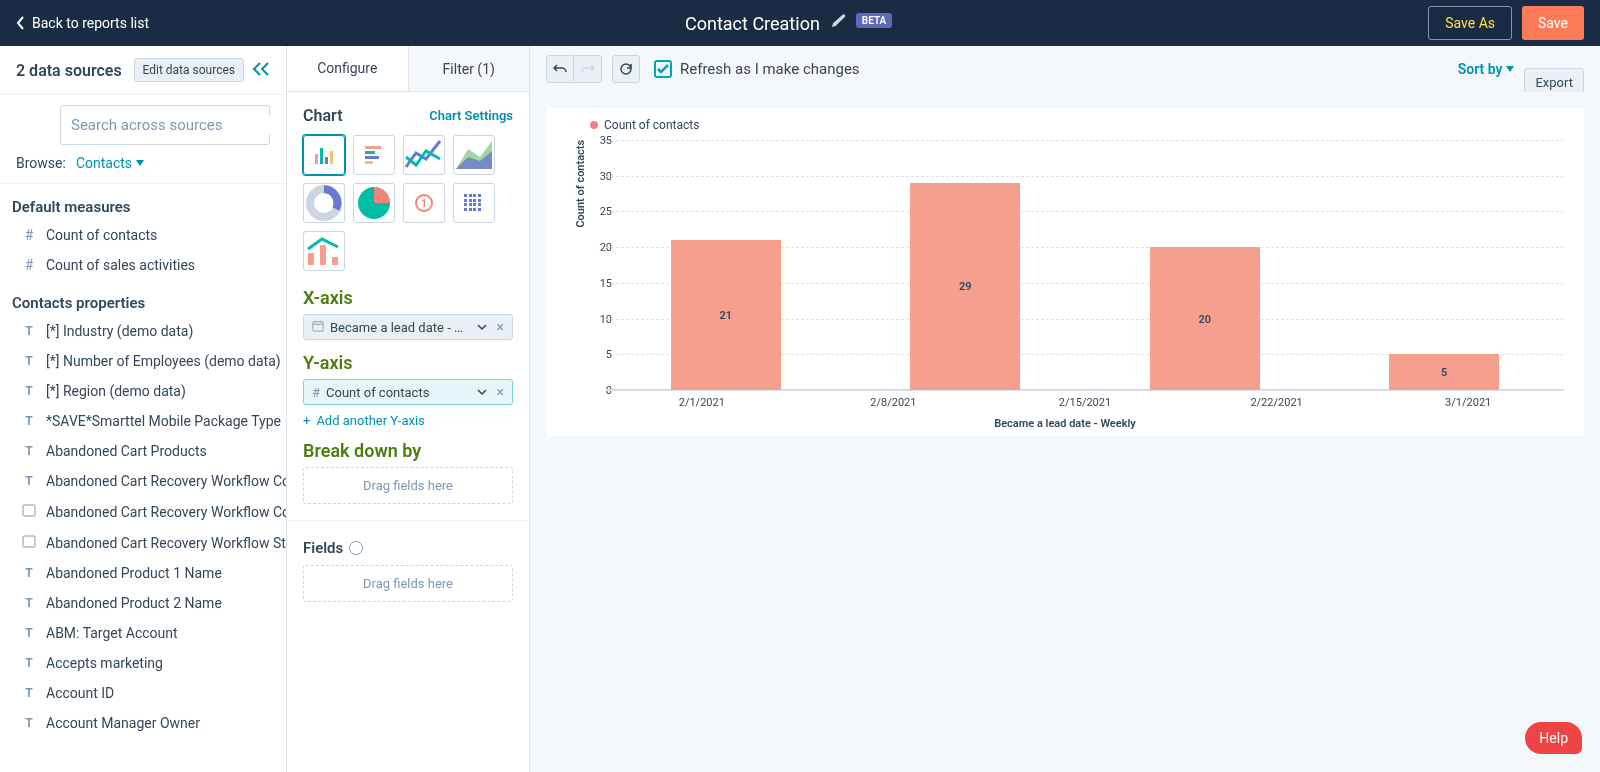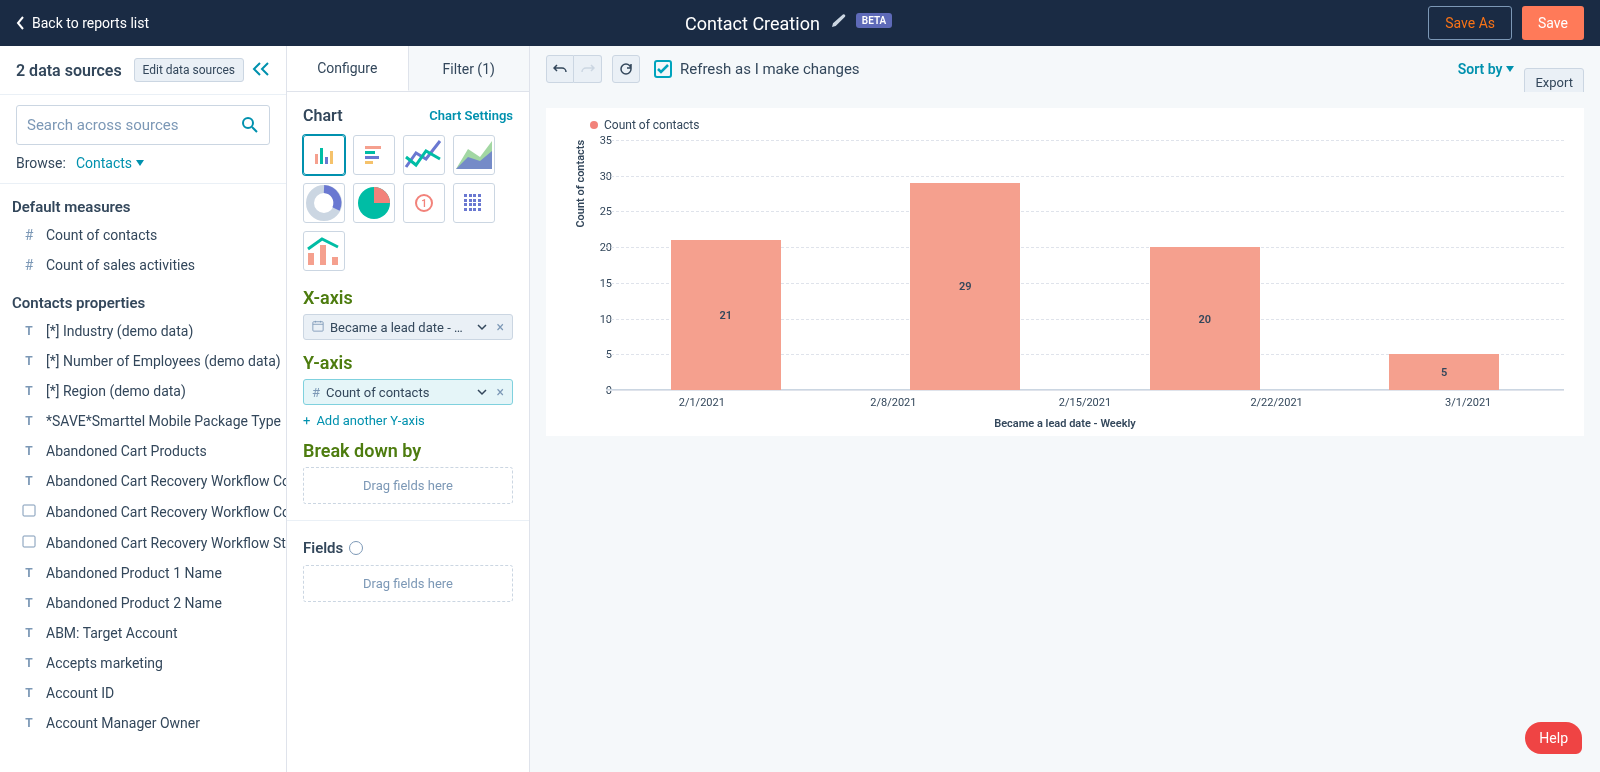--- a/index.html
+++ b/index.html
@@ -8,34 +8,34 @@
   
   .top-header { height: 46px; background: #1a2b44; color: #fff; display: flex; align-items: center; padding: 0 16px; }
   .back { display: flex; align-items: center; gap: 6px; font-size: 14px; cursor: pointer; }
   .back svg { width: 10px; height: 14px; }
   .top-center { flex: 1; display: flex; align-items: flex-start; justify-content: center; gap: 10px; }
   .report-title { font-size: 18px; font-weight: 400; }
   .edit-icon { width: 16px; height: 16px; cursor: pointer; color: #cbd6e2; }
   .beta-badge { background: #5e6ab8; color: #fff; font-size: 10px; padding: 2px 6px; border-radius: 3px; font-weight: 600; }
   .top-right { display: flex; gap: 10px; }
   .btn { border-radius: 3px; padding: 8px 16px; font-size: 14px; cursor: pointer; border: none; }
-  .btn-secondary { background: transparent; border: 1px solid #7c98b6; color: #f97316; }
+  .btn-secondary { background: transparent; border: 1px solid #7c98b6; color: #fde047; }
   .btn-primary { background: #ff7a59; color: #fff; font-weight: 400; }
 
   
   .main { display: flex; height: calc(100% - 46px); }
 
   
   .left { width: 287px; border-right: 1px solid #dfe3eb; background: #fff; display: flex; flex-direction: column; overflow: hidden; }
   .left-header { border-bottom: 1px solid #eaf0f6; padding: 12px 16px; display: flex; align-items: center; justify-content: space-between; }
   .left-title { font-size: 16px; font-weight: 600; color: #33475b; }
   .left-header-right { display: flex; align-items: center; gap: 8px; }
   .edit-sources { background: #eaf0f6; border: 1px solid #cbd6e2; font-size: 12px; color: #33475b; padding: 4px 8px; border-radius: 3px; cursor: pointer; }
   .collapse-icon { color: #0091ae; cursor: pointer; }
-  .search-row { padding: 10px 16px 0 16px; }
+  .search-row { padding: 10px 16px 0 16px; margin-left: 44px; }
   .search-input { display: flex; align-items: center; border: 1px solid #cbd6e2; border-radius: 3px; padding: 0 10px; height: 40px; }
   .search-input input { border: none; outline: none; flex: 1; font-size: 15px; color: #33475b; }
   .search-input input::placeholder { color: #7c98b6; }
   .search-input svg { color: #0091ae; }
   .browse-row { padding: 10px 16px 12px 16px; font-size: 14px; color: #33475b; display: flex; gap: 10px; border-bottom: 1px solid #eaf0f6; }
   .browse-link { color: #0091ae; cursor: pointer; display: flex; align-items: center; gap: 4px; }
   .section-title { font-size: 15px; font-weight: 600; color: #33475b; padding: 14px 16px 4px 12px; }
   .measures, .props { overflow-y: hidden; }
   .measure-item, .prop-item { display: flex; align-items: center; gap: 10px; padding: 7px 16px 7px 22px; font-size: 14px; color: #33475b; cursor: pointer; white-space: nowrap; overflow: hidden; text-overflow: ellipsis; }
   .type-icon { color: #7c98b6; font-weight: 700; font-size: 12px; width: 14px; text-align: center; flex-shrink: 0; }

